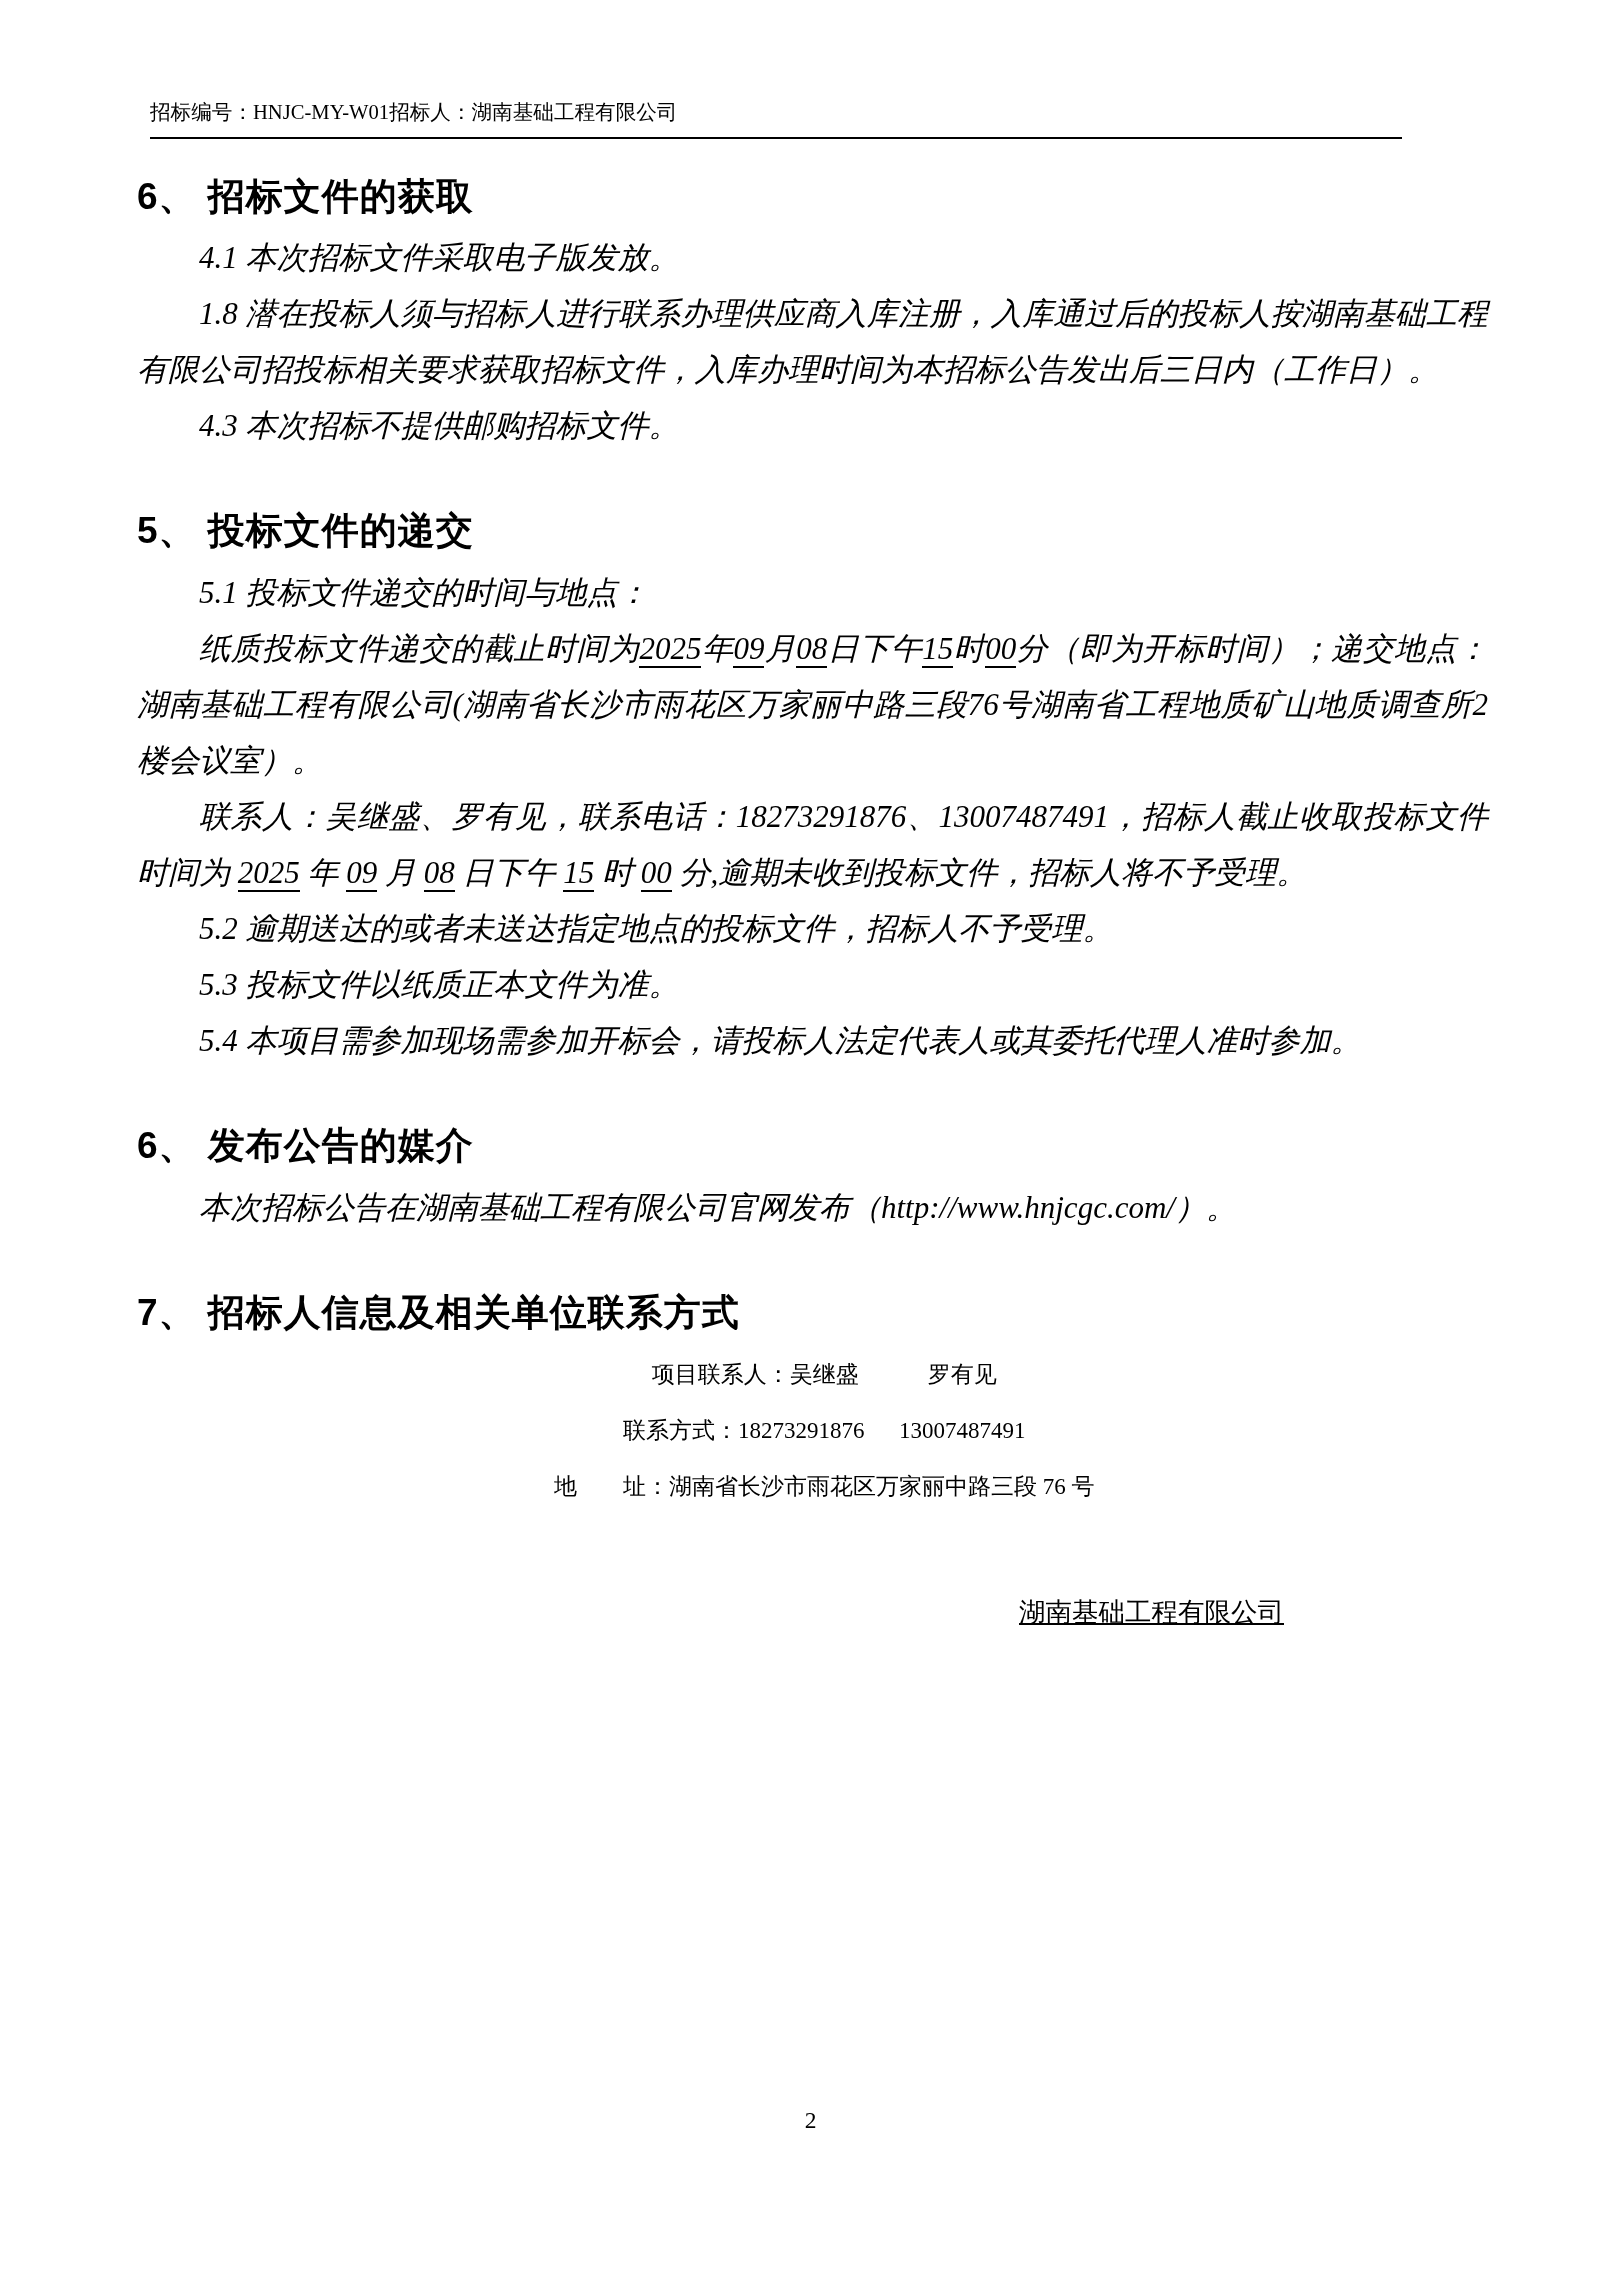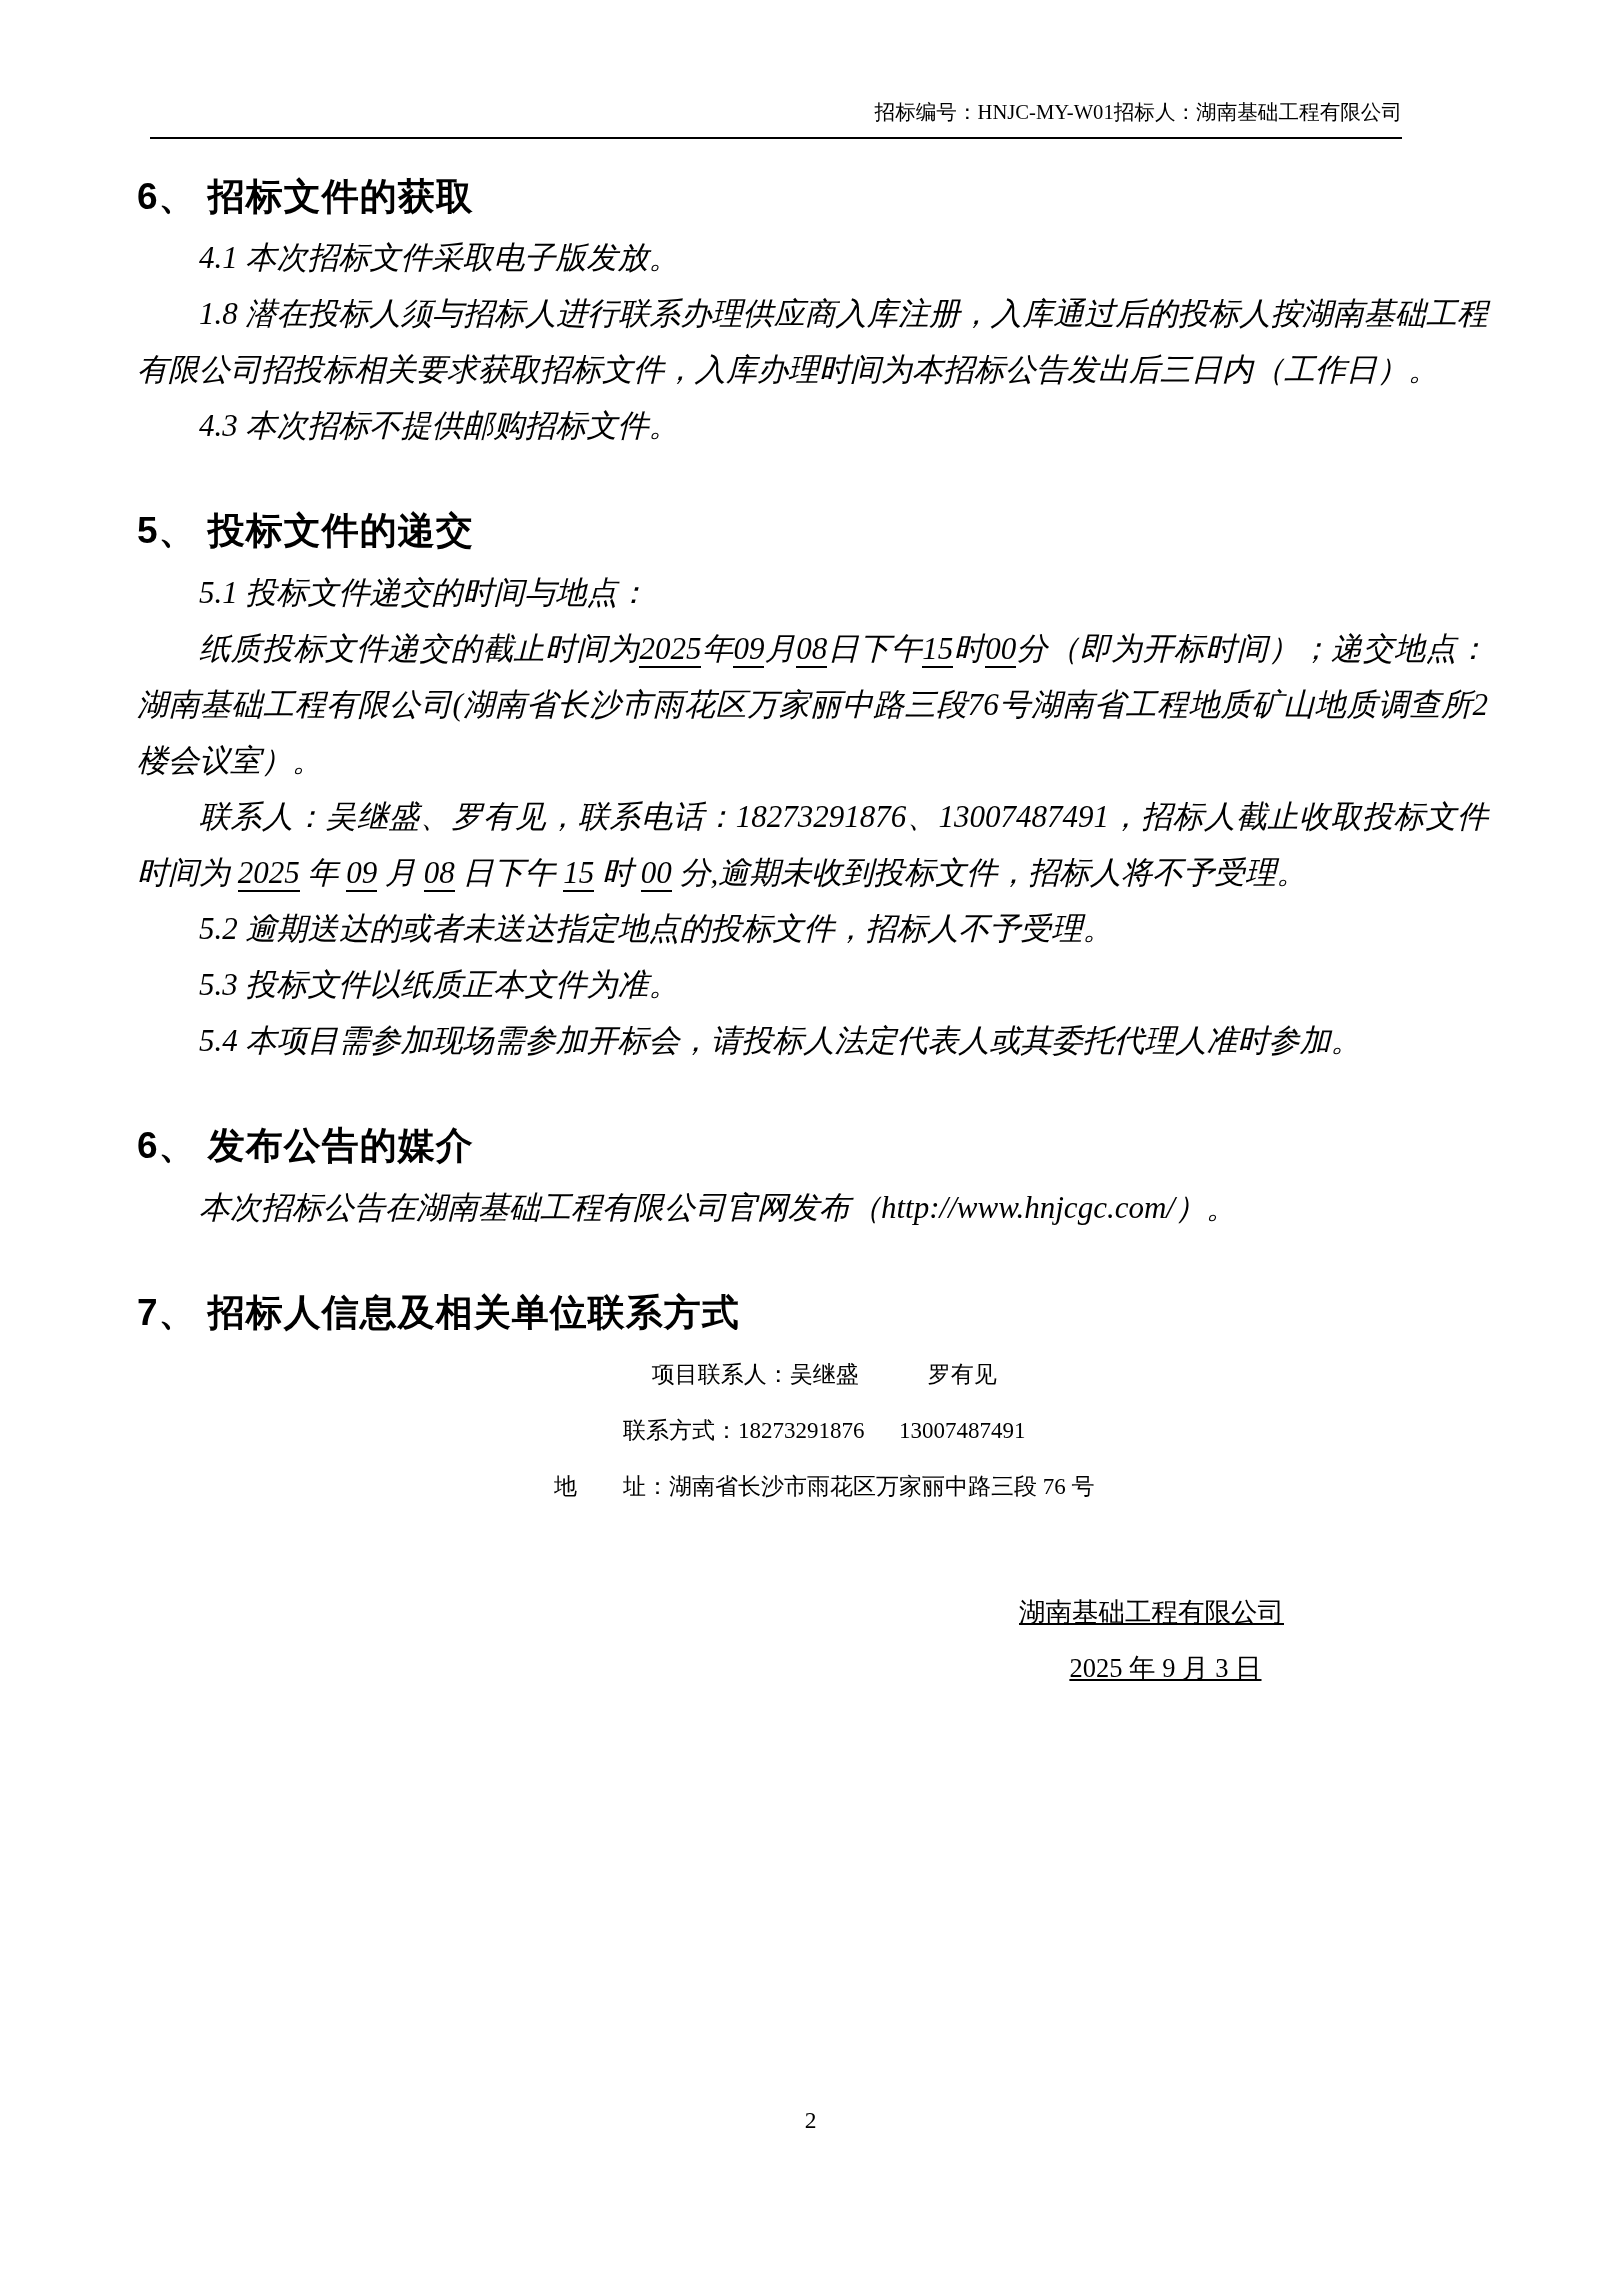--- a/index.html
+++ b/index.html
@@ -11,21 +11,21 @@
     color: #000000;
     font-family: "Liberation Serif", "DejaVu Serif", serif;
     overflow: hidden;
   }
   .doc-header {
     position: absolute;
     top: 98px;
     left: 150px;
     width: 1252px;
     display: flex;
-    justify-content: flex-end;
+    justify-content: flex-start;
     align-items: flex-end;
     font-size: 20.6px;
     line-height: 29px;
     padding-bottom: 9.8px;
     border-bottom: 2.9px solid #000000;
   }
   .content {
     position: absolute;
     top: 157px;
     left: 137px;
@@ -103,21 +103,20 @@
     <h2 class="sec">6、 发布公告的媒介</h2>
     <p class="body">本次招标公告在湖南基础工程有限公司官网发布（http://www.hnjcgc.com/）。</p>
 
     <h2 class="sec">7、 招标人信息及相关单位联系方式</h2>
     <p class="contact">项目联系人：吴继盛　　　罗有见</p>
     <p class="contact">联系方式：18273291876　  13007487491</p>
     <p class="contact">地　　址：湖南省长沙市雨花区万家丽中路三段 76 号</p>
 
     <div class="sig">
       <div>湖南基础工程有限公司</div>
-      <div class="sig-date">2025 年 9 月 3 日</div>
     </div>
 
   </div>
 
   <div class="page-number">2</div>
 
 </div>
 
 
 </body></html>

